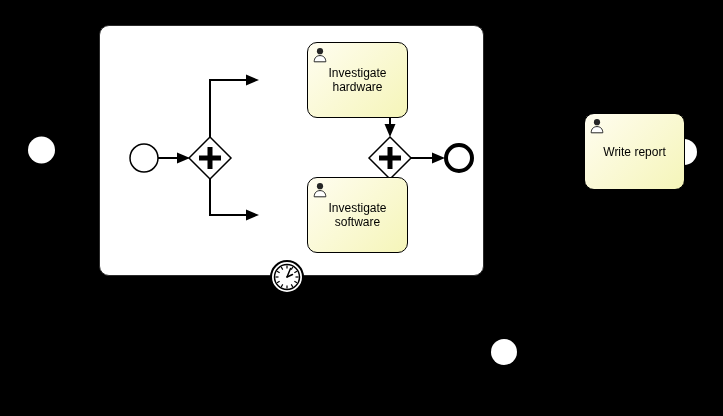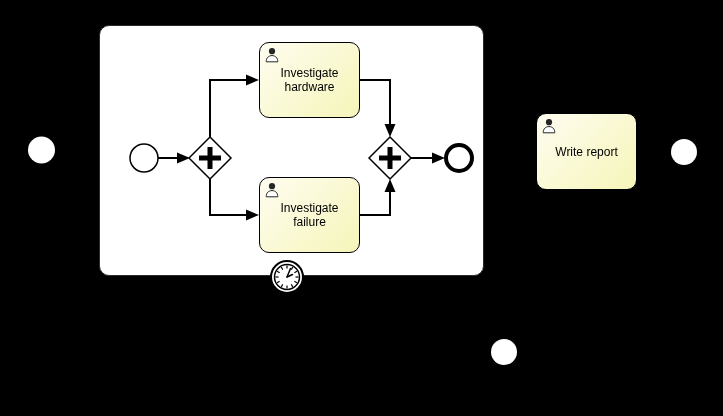--- a/index.html
+++ b/index.html
@@ -13,21 +13,21 @@
     background:var(--subprocess-fill,#fff);
     border:1px solid #2b2b2b;border-radius:10px;box-sizing:border-box;
   }
   .overlay{position:absolute;left:0;top:0;}
   .task{
     position:absolute;box-sizing:border-box;
     border:1px solid var(--task-border,#000);border-radius:10px;
     background:linear-gradient(135deg,var(--task-fill-top,#fffdf0) 0%,var(--task-fill-bottom,#f5f5b9) 100%);
     display:flex;align-items:center;justify-content:center;
     text-align:center;font-size:12px;line-height:14px;
-    color:var(--text,#000);padding:4px;
+    color:var(--text,#000);padding:4px;margin-left:48px;
   }
   .task .user-icon{position:absolute;left:4px;top:4px;}
   .task-label{width:100%;}
   .pad-top{padding-top:12px;}
   .flow{stroke:var(--connector,#000);stroke-width:2;fill:none;}
   .arrowhead{fill:var(--connector,#000);stroke:none;}
   .gw{fill:#fff;stroke:#000;stroke-width:1.5;}
   .plus{stroke:#000;stroke-width:5;fill:none;}
   .evt-start{fill:#fff;stroke:#000;stroke-width:1.5;}
   .evt-end{fill:#fff;stroke:#000;stroke-width:4;}
@@ -117,21 +117,21 @@
       <path d="M2.2,14.8 C2.2,10.8 4.6,8.6 8,8.6 C11.4,8.6 13.8,10.8 13.8,14.8 Z" fill="#ffffff" stroke="#262626" stroke-width="1"></path>
     </svg>
     <div class="task-label">Investigate hardware</div>
   </div>
 
   <div class="task" style="left:259px;top:177px;width:101px;height:76px">
     <svg class="user-icon" width="16" height="16" viewBox="0 0 16 16">
       <circle cx="8" cy="4.2" r="3.1" fill="#262626"></circle>
       <path d="M2.2,14.8 C2.2,10.8 4.6,8.6 8,8.6 C11.4,8.6 13.8,10.8 13.8,14.8 Z" fill="#ffffff" stroke="#262626" stroke-width="1"></path>
     </svg>
-    <div class="task-label">Investigate failure</div>
+    <div class="task-label">Investigate software</div>
   </div>
 
   <div class="task" style="left:536px;top:113px;width:101px;height:77px">
     <svg class="user-icon" width="16" height="16" viewBox="0 0 16 16">
       <circle cx="8" cy="4.2" r="3.1" fill="#262626"></circle>
       <path d="M2.2,14.8 C2.2,10.8 4.6,8.6 8,8.6 C11.4,8.6 13.8,10.8 13.8,14.8 Z" fill="#ffffff" stroke="#262626" stroke-width="1"></path>
     </svg>
     <div class="task-label">Write report</div>
   </div>
 

